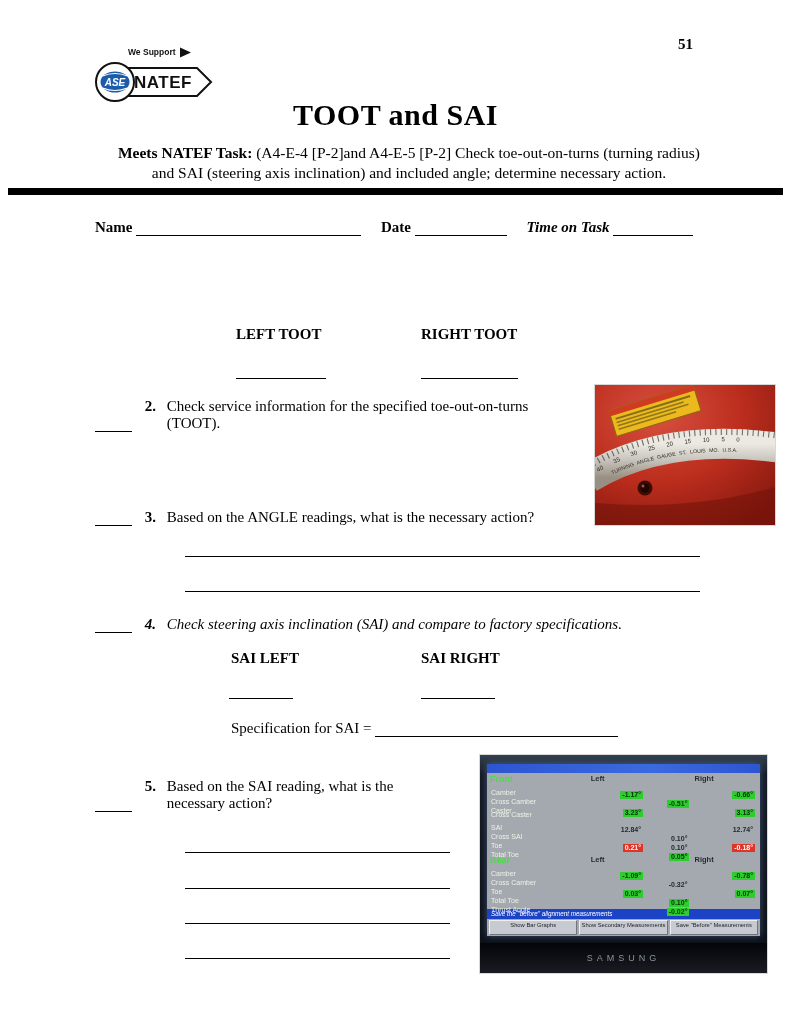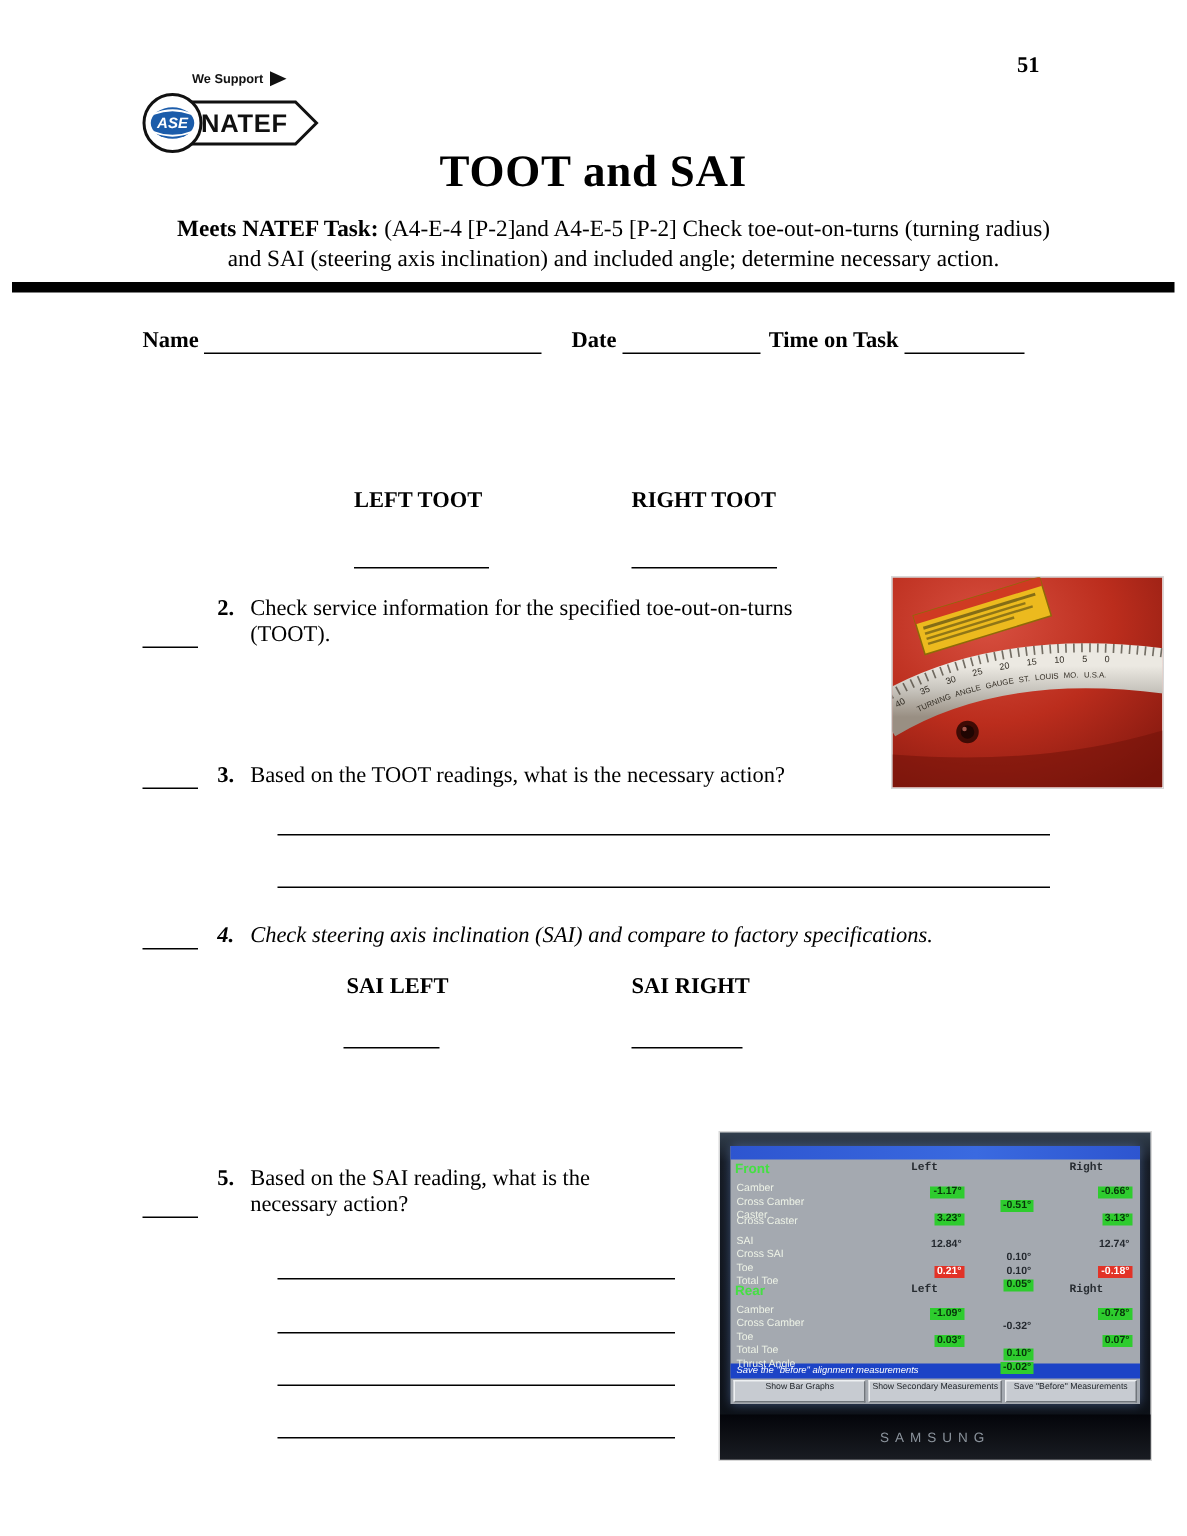--- a/index.html
+++ b/index.html
@@ -25,21 +25,21 @@
 
   .rule { left:8px; top:188px; width:775px; height:7px; background:#000; }
 
   .blank {
     display:inline-block; height:0.95em; vertical-align:bottom;
     border-bottom:1.4px solid #000;
   }
   .hline { position:absolute; height:0; border-top:1.4px solid #000; }
 
   .fieldrow { white-space:nowrap; }
-  .gap14 { margin-left:2px; }
+  .gap14 { margin-left:16px;font-style:italic; }
   .gap16 { margin-left:16px; }
   .eval-num { margin-left:17px; font-weight:bold; }
 
   .steprow { white-space:nowrap; }
   .stepnum { margin:0 7px 0 9px; font-weight:bold; }
   .step-multiline { display:inline-block; vertical-align:top; white-space:normal; }
 
   .col-label { font-weight:bold; font-size:15px; }
 
   
@@ -54,22 +54,22 @@
   }
   .screen {
     position:absolute; left:7px; top:9px; width:273px; height:172px;
     background:#a4a9b0; box-shadow:0 0 7px rgba(130,170,255,.4);
   }
   .titlebar { height:9px; background:linear-gradient(90deg,#2d55d0,#3a6ae0 60%,#2d55d0); }
   .scr-head, .scr-row { display:grid; grid-template-columns:38% 21% 17% 24%; align-items:center; }
   .scr-head { height:11px; }
   .scr-section { color:#45e043; font-weight:bold; font-size:9px; padding-left:3px;
                  font-family:"Liberation Sans",sans-serif; }
-  .scr-col { font-size:7.5px; font-weight:bold; color:#272c31; text-align:center; padding-right:6px;
-             font-family:Liberation Mono, monospace; }
+  .scr-col { font-size:7.5px; font-weight:bold; color:#272c31; text-align:left; padding-right:6px;
+             font-family:Liberation Sans, sans-serif; }
   .scr-row { height:8.8px; }
   .scr-label { font-size:7px; color:#edf2e6; padding-left:4px; white-space:nowrap;
                font-family:"Liberation Sans",sans-serif; }
   .scr-cell { text-align:right; padding-right:5px; }
   .chip { display:inline-block; font-size:7px; font-weight:bold; padding:0 2px; line-height:8px;
           font-family:"Liberation Sans",sans-serif; }
   .chip[data-bg="green"] { background:#2ecc2e; color:#07330a; }
   .chip[data-bg="red"]   { background:#e23327; color:#ffffff; }
   .chip[data-bg="none"]  { color:#23282e; }
   .statusbar { height:10px; background:#1c43c6; color:#fff; font-size:6.3px; font-style:italic;
@@ -176,34 +176,38 @@
       </g>
       <circle cx="50" cy="103" r="7.5" fill="#3f0b05"></circle>
       <circle cx="50" cy="103" r="4.5" fill="#1f0502"></circle>
       <circle cx="48" cy="101" r="1.5" fill="#a2554a"></circle>
     </svg>
   </div>
 
   <div class="abs steprow" style="left:95px; top:509px;">
     <span class="blank" style="width:37px"></span>
     <span class="stepnum">3.</span>
-    <span>Based on the TOOT readings, what is the necessary action?</span>
+    <span>Based on the ANGLE readings, what is the necessary action?</span>
   </div>
   <div class="hline" style="left:185px; top:556px; width:515px;"></div>
   <div class="hline" style="left:185px; top:591px; width:515px;"></div>
 
   <div class="abs steprow" style="left:95px; top:616px;font-style:italic;">
     <span class="blank" style="width:37px"></span>
     <span class="stepnum">4.</span>
     <span>Check steering axis inclination (SAI) and compare to factory specifications.</span>
   </div>
   <span class="abs col-label" style="left:231px; top:650px;">SAI LEFT</span>
   <span class="abs col-label" style="left:421px; top:650px;">SAI RIGHT</span>
   <div class="hline" style="left:229px; top:698px; width:64px;"></div>
   <div class="hline" style="left:421px; top:698px; width:74px;"></div>
+  <div class="abs fieldrow" style="left:231px; top:720px;">
+    <span>Specification for SAI =</span>
+    <span class="blank" style="width:243px"></span>
+  </div>
 
   <div class="abs steprow" style="left:95px; top:778px;">
     <span class="blank" style="width:37px"></span>
     <span class="stepnum">5.</span>
     <span class="step-multiline" style="width:280px;">
       <span>Based on the SAI reading, what is the</span><br>
       <span>necessary action?</span>
     </span>
   </div>
   <div class="hline" style="left:185px; top:852px; width:265px;"></div>

